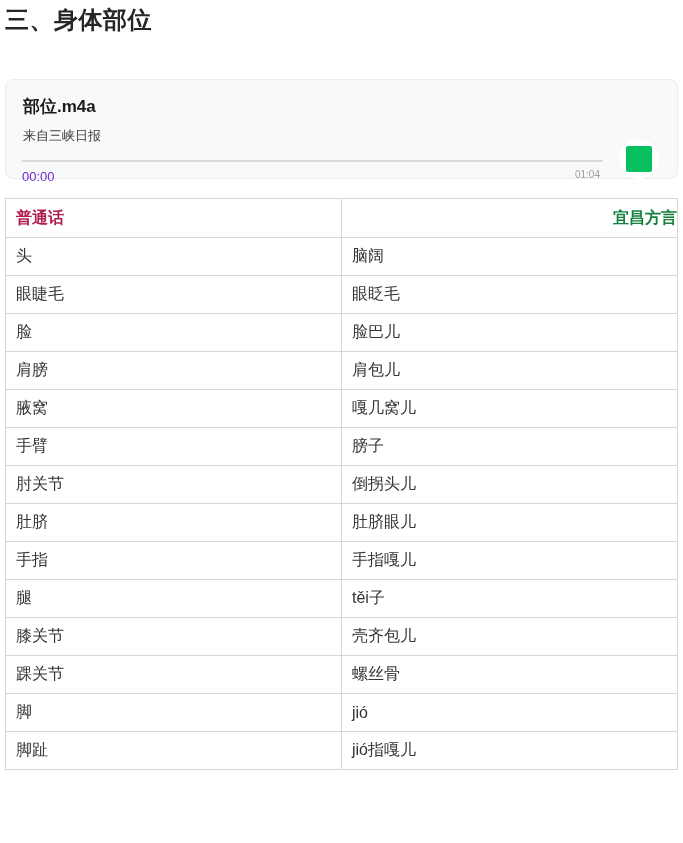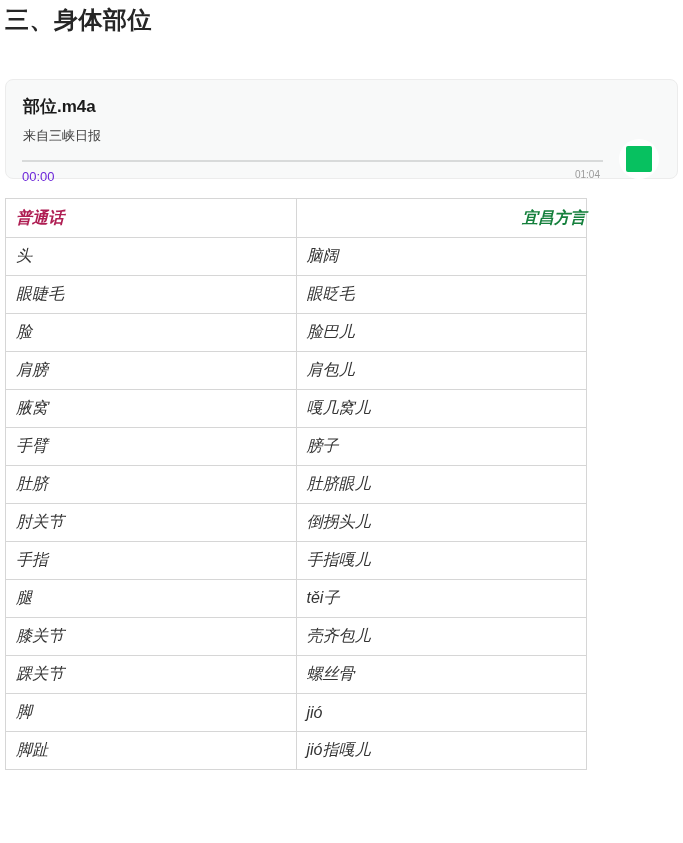--- a/index.html
+++ b/index.html
@@ -62,24 +62,23 @@
   .audio-play-square {
     position: absolute; left: 7px; top: 7px;
     width: 26px; height: 26px;
     border-radius: 2px;
     background: #07c160;
   }
 
   
   table.dialect-table {
     margin: 19px 5px 0 5px;
-    width: 582px;
+    width: 673px;
     border-collapse: collapse;
     table-layout: fixed;
-    font-style: italic;
   }
   .dialect-table th, .dialect-table td {
     border: 1px solid #d6d6d6;
     text-align: left;
     vertical-align: middle;
     padding: 0 0 0 10px;
     font-size: 16px;
   }
   .dialect-table th { height: 39px; font-weight: bold; }
   .dialect-table td { height: 38px; color: #333; font-weight: normal; }
@@ -130,26 +129,26 @@
       </tr>
       <tr>
         <td>腋窝</td>
         <td>嘎几窝儿</td>
       </tr>
       <tr>
         <td>手臂</td>
         <td>膀子</td>
       </tr>
       <tr>
+        <td>肘关节</td>
+        <td>倒拐头儿</td>
+      </tr>
+      <tr>
         <td>肚脐</td>
         <td>肚脐眼儿</td>
-      </tr>
-      <tr>
-        <td>肘关节</td>
-        <td>倒拐头儿</td>
       </tr>
       <tr>
         <td>手指</td>
         <td>手指嘎儿</td>
       </tr>
       <tr>
         <td>腿</td>
         <td>těi子</td>
       </tr>
       <tr>

